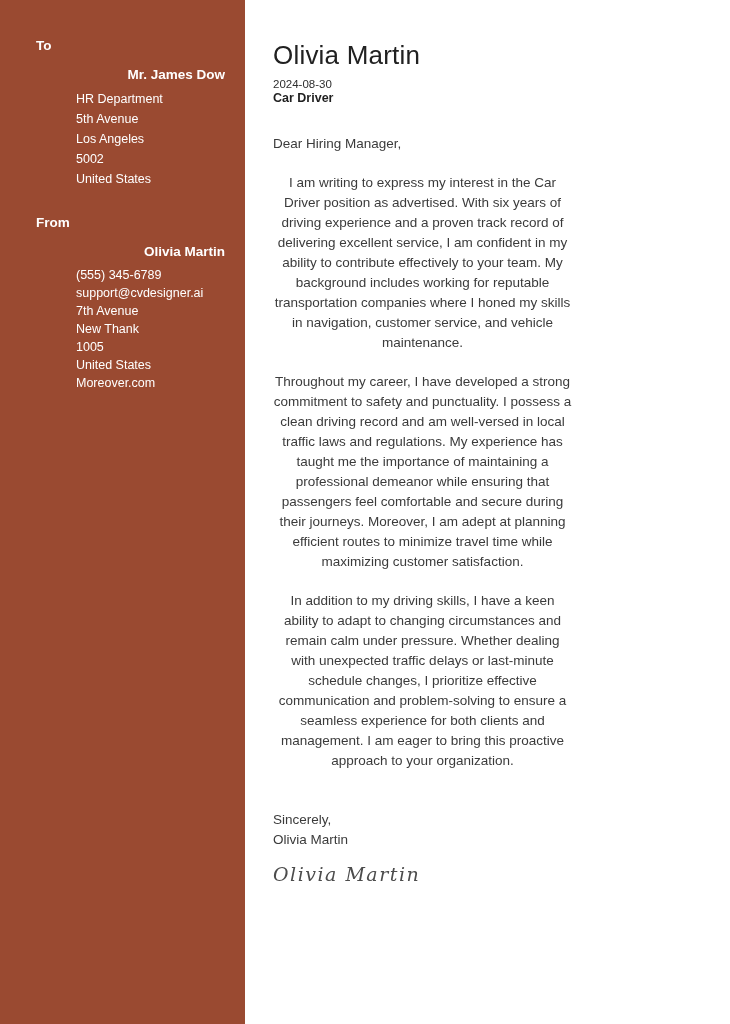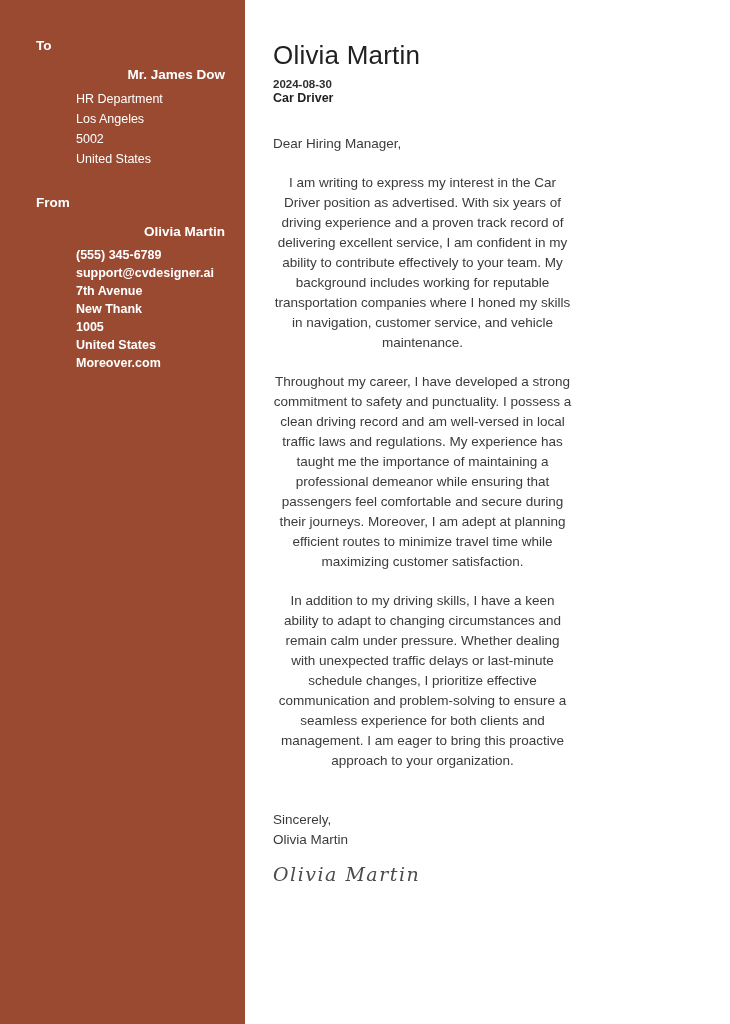--- a/index.html
+++ b/index.html
@@ -38,41 +38,40 @@
     text-align: right;
   }
   .sidebar .contact-lines div {
     font-size: 12.5px;
     line-height: 20px;
     font-weight: normal;
     margin-left: 40px;
   }
   .sidebar .from-block .contact-lines div {
     line-height: 18px;
-    font-weight: bold;
   }
   .sidebar .to-block { margin-bottom: 26px; }
 
   
   .main {
     flex: 1;
     padding: 40px 38px 0 28px;
     color: var(--body-text, #3b3b3b);
   }
   .applicant-name {
     font-size: 26px;
     font-weight: normal;
     color: #212121;
     letter-spacing: 0.2px;
     line-height: 30px;
   }
   .letter-date {
     margin-top: 8px;
     font-size: 11.5px;
-    font-weight: bold;
+    font-weight: normal;
     color: #2e2e2e;
   }
   .job-title {
     margin-top: 1px;
     font-size: 12.5px;
     font-weight: bold;
     color: #1f1f1f;
   }
   .salutation {
     margin-top: 29px;
@@ -106,20 +105,21 @@
 
 <div class="page">
 
   <aside class="sidebar">
     <div class="to-block">
       <div class="section-label">To</div>
       <div class="contact-name">Mr. James Dow</div>
       <div class="contact-lines">
 
       <div>HR Department</div>
+          <div>5th Avenue</div>
           <div>Los Angeles</div>
           <div>5002</div>
           <div>United States</div>
         </div>
     </div>
 
     <div class="from-block">
       <div class="section-label">From</div>
       <div class="contact-name">Olivia Martin</div>
       <div class="contact-lines">

